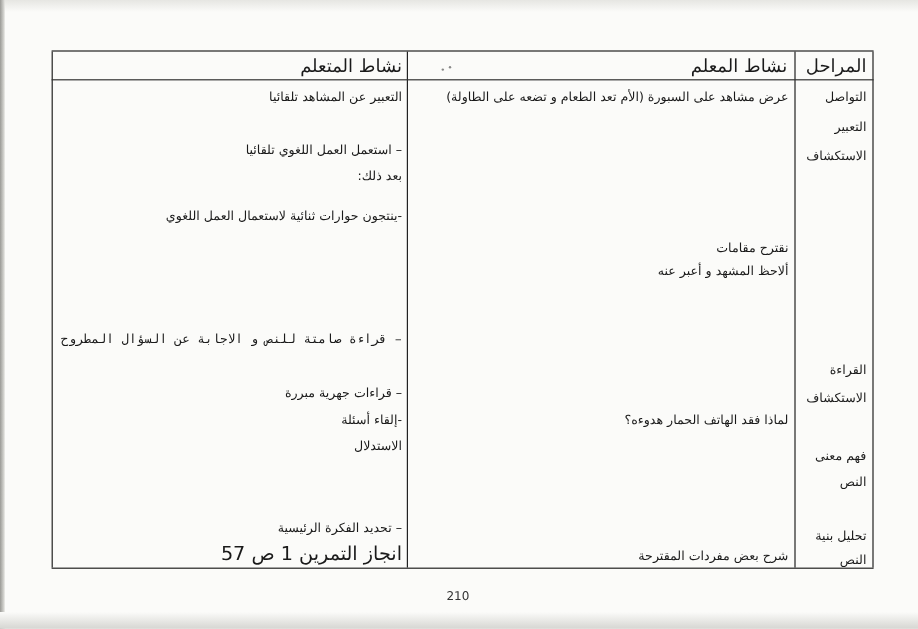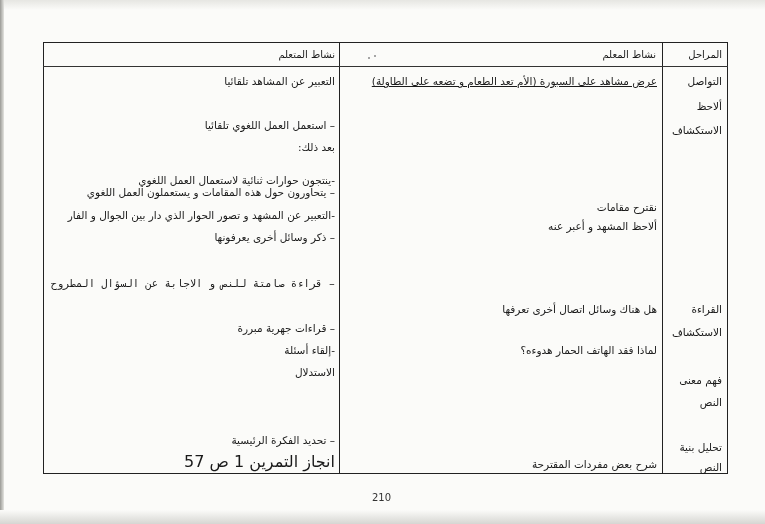--- a/index.html
+++ b/index.html
@@ -31,21 +31,21 @@
     .vline.mid { left: 296px; }
     .vline.stage { left: 619px; }
     .vline.right { left: 684px; }
     .hline-header {
       position: absolute; left: 0; top: 23px; width: 685px; height: 1px; background: #333;
     }
     .cell-text {
       position: absolute; direction: rtl; text-align: right;
       font-size: 10.5px; white-space: nowrap; line-height: 14px;
     }
-    .header-text { font-size: 10px; }
+    .header-text { font-size: 15px; }
     .page-number {
       position: absolute; left: 372px; top: 492px;
       font-size: 10px; color: #333; font-family: "DejaVu Sans", sans-serif;
     }
     .speck { position: absolute; width: 2px; height: 2px; background: #888; border-radius: 1px; }
   </style>
 </head>
 <body>
 
 <div class="scan-edge-top"></div>
@@ -59,46 +59,42 @@
   <div class="vline right"></div>
   <div class="hline-header"></div>
 
   <span class="cell-text header-text" style="right: 6px; top: 5px;">المراحل</span>
   <span class="cell-text header-text" style="right: 72px; top: 5px;">نشاط المعلم</span>
   <span class="cell-text header-text" style="right: 393px; top: 5px;">نشاط المتعلم</span>
   <span class="speck" style="left: 325px; top: 14px;"></span>
   <span class="speck" style="left: 331px; top: 12px;"></span>
 
   <span class="cell-text" style="right: 6px; top: 31px;">التواصل</span>
-  <span class="cell-text" style="right: 6px; top: 56px;">ألاحظ</span>
+  <span class="cell-text" style="right: 6px; top: 56px;">التعبير</span>
   <span class="cell-text" style="right: 6px; top: 80px;">الاستكشاف</span>
 
   <span class="cell-text" style="right: 6px; top: 259px;">القراءة</span>
   <span class="cell-text" style="right: 6px; top: 282px;">الاستكشاف</span>
 
   <span class="cell-text" style="right: 6px; top: 330px;">فهم معنى</span>
   <span class="cell-text" style="right: 6px; top: 352px;">النص</span>
 
   <span class="cell-text" style="right: 6px; top: 397px;">تحليل بنية</span>
   <span class="cell-text" style="right: 6px; top: 417px;">النص</span>
 
-  <span class="cell-text" style="right: 71px; top: 31px; text-decoration: underline;">عرض مشاهد على السبورة (الأم تعد الطعام و تضعه على الطاولة)</span>
+  <span class="cell-text" style="right: 71px; top: 31px;">عرض مشاهد على السبورة (الأم تعد الطعام و تضعه على الطاولة)</span>
   <span class="cell-text" style="right: 71px; top: 147px; margin-top: 10px;">نقترح مقامات</span>
   <span class="cell-text" style="right: 71px; top: 176px;">ألاحظ المشهد و أعبر عنه</span>
-  <span class="cell-text" style="right: 71px; top: 259px;">هل هناك وسائل اتصال أخرى تعرفها</span>
   <span class="cell-text" style="right: 71px; top: 300px;">لماذا فقد الهاتف الحمار هدوءه؟</span>
   <span class="cell-text" style="right: 71px; top: 414px;">شرح بعض مفردات المقترحة</span>
 
   <span class="cell-text" style="right: 393px; top: 31px;">التعبير عن المشاهد تلقائيا</span>
   <span class="cell-text" style="right: 393px; top: 75px; text-align: center;">– استعمل العمل اللغوي تلقائيا</span>
   <span class="cell-text" style="right: 393px; top: 97px;">بعد ذلك:</span>
   <span class="cell-text" style="right: 393px; top: 119px; margin-top: 11px;">-ينتجون حوارات ثنائية لاستعمال العمل اللغوي</span>
-  <span class="cell-text" style="right: 393px; top: 142px;">– يتحاورون حول هذه المقامات و يستعملون العمل اللغوي</span>
-  <span class="cell-text" style="right: 393px; top: 165px;">-التعبير عن المشهد و تصور الحوار الذي دار بين الجوال و الفار</span>
-  <span class="cell-text" style="right: 393px; top: 187px;">– ذكر وسائل أخرى يعرفونها</span>
   <span class="cell-text" style="right: 393px; top: 234px; font-family: Liberation Mono, monospace;">– قراءة صامتة للنص و الاجابة عن السؤال المطروح</span>
   <span class="cell-text" style="right: 393px; top: 278px; margin-left: 17px;">– قراءات جهرية مبررة</span>
   <span class="cell-text" style="right: 393px; top: 300px;">-إلقاء أسئلة</span>
   <span class="cell-text" style="right: 393px; top: 322px;">الاستدلال</span>
   <span class="cell-text" style="right: 393px; top: 390px;">– تحديد الفكرة الرئيسية</span>
   <span class="cell-text" style="right: 393px; top: 412px; font-size: 16px;">انجاز التمرين 1 ص 57</span>
 </div>
 
 <span class="page-number">210</span>
 

